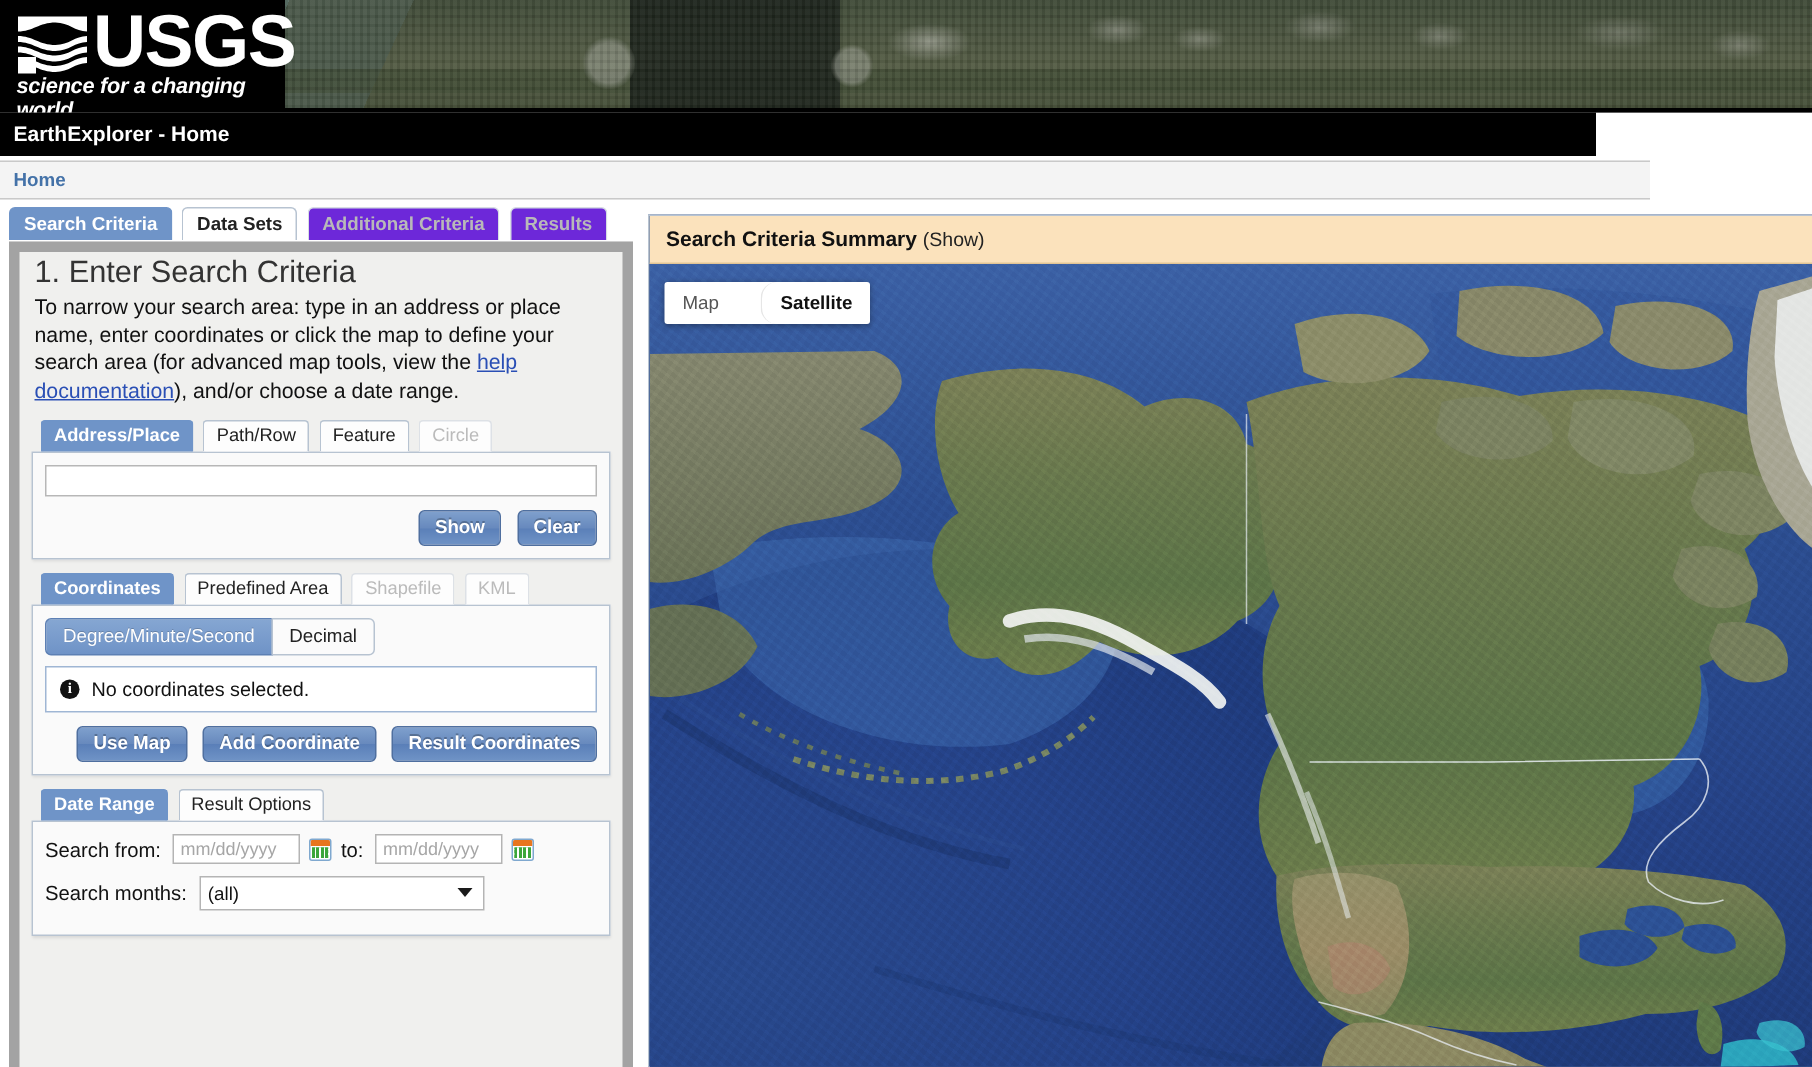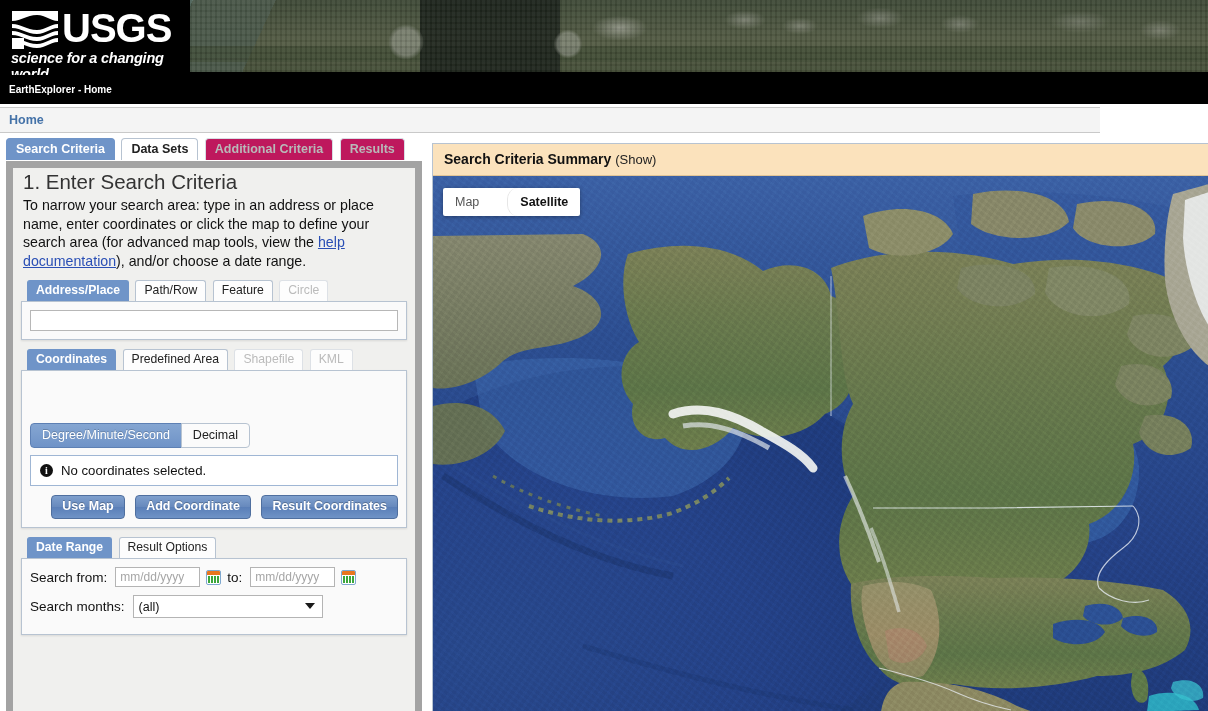--- a/index.html
+++ b/index.html
@@ -57,42 +57,42 @@
     background: #000;
     z-index: 3;
   }
   #usgs-wave {
     position: absolute; left: 10px; top: 8px;
     width: 50px; height: 44px;
   }
   #usgs-word {
     position: absolute; left: 62px; top: 4px;
     color: #fff; font-weight: bold;
-    font-size: 40px; letter-spacing: -1px;
+    font-size: 49px; letter-spacing: -1px;
     font-family: "Liberation Sans", sans-serif;
     line-height: 48px;
   }
   #usgs-tag {
     position: absolute; left: 11px; top: 50px;
     color: #fff;
     font-size: 14.5px; font-style: italic; font-weight: bold;
     font-family: "Liberation Sans", sans-serif;
     letter-spacing: -0.2px;
   }
   #banner-bottom-rule {
     position:absolute; left:0; top:72px; width:1208px; height:3px; background:#000;
   }
 
   
   #title-bar {
     position: absolute; left: 0; top: 75px;
-    width: 1208px; height: 29px;
+    width: 1064px; height: 29px;
     background: #000;
     color: #fff;
-    font-weight: bold; font-size: 10px;
+    font-weight: bold; font-size: 14px;
     padding-left: 9px;
     line-height: 29px;
   }
 
   
   #breadcrumb-bar {
     position: absolute; left: 0; top: 107px;
     width: 1100px; height: 26px;
     background: #f4f4f4;
     border-top: 1px solid #c9c9c9;
@@ -118,21 +118,21 @@
     padding: 0 9px; margin-right: 2px;
     font-size: 12.5px; font-weight: bold;
     border: 1px solid #b7c3d1;
     border-bottom: none;
     border-radius: 4px 4px 0 0;
     background: #fff;
     color: #222;
     vertical-align: bottom;
   }
   .tab.active { background: #6f94c8; color:#fff; border-color:#6f94c8; }
-  .tab.disabled { color:#b9b9b9; background:#be185d; border-color:#d7dde4; font-weight:bold; }
+  .tab.disabled { color:#b9b9b9; background:#6d28d9; border-color:#d7dde4; font-weight:bold; }
 
   #criteria-body {
     position: relative;
     margin: 0 6px;
     border: 7px solid #a3a3a3;
     background: #f0f0ee;
     height: 576px;
     padding: 0 8px 0 8px;
   }
 
@@ -203,21 +203,20 @@
     border: 1px solid #b7c3d1;
     background: #fbfbfb; color:#222;
     cursor: pointer; line-height: 14px;
   }
   .toggle:first-child { border-radius: 4px 0 0 4px; }
   .toggle:last-child { border-radius: 0 4px 4px 0; margin-left: -1px; }
   .toggle.active {
     background: linear-gradient(to bottom, #85a6d2 0%, #6f93c7 100%);
     color:#fff; border-color:#5d80b4;
     text-shadow: 0 -1px 0 rgba(0,0,0,.2);
-    margin-top: 44px;
   }
 
   .info-box {
     border: 1px solid #9fb6d4;
     background: #fff;
     padding: 7px 9px;
     font-size: 13.2px;
     color: #111;
     display:flex; align-items:center; gap:8px;
   }
@@ -355,20 +354,24 @@
 
     <div class="section">
       <div class="sub-tabstrip">
         <div class="subtab active">Address/Place</div>
         <div class="subtab">Path/Row</div>
         <div class="subtab">Feature</div>
         <div class="subtab disabled">Circle</div>
       </div>
       <div class="panel-box">
         <input class="text-field" type="text" placeholder="" style="">
+        <div class="btn-row">
+          <span class="btn">Show</span>
+          <span class="btn">Clear</span>
+        </div>
       </div>
     </div>
 
     <div class="section">
       <div class="sub-tabstrip">
         <div class="subtab active">Coordinates</div>
         <div class="subtab">Predefined Area</div>
         <div class="subtab disabled">Shapefile</div>
         <div class="subtab disabled">KML</div>
       </div>

